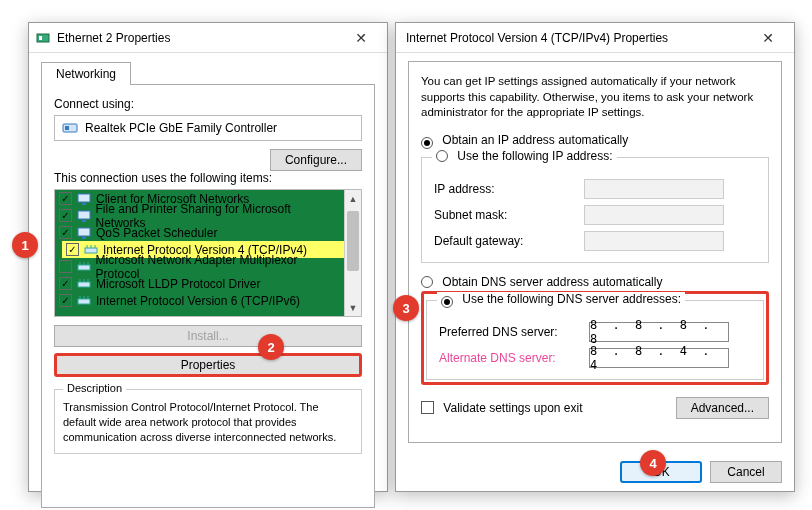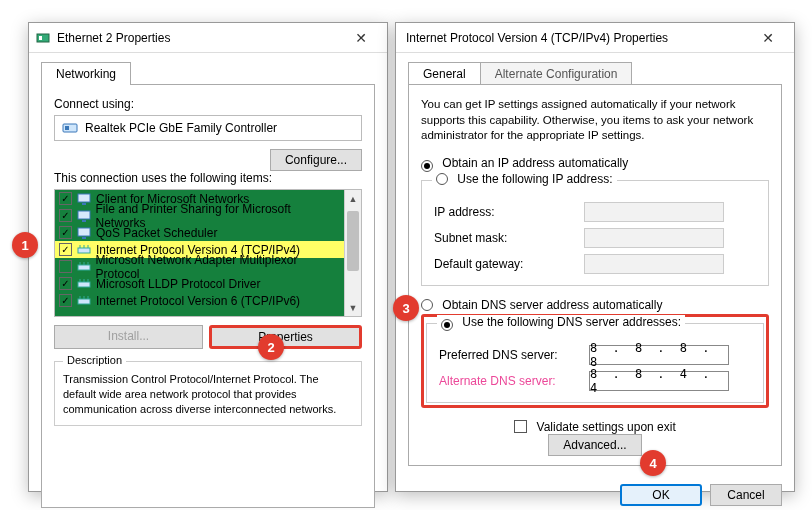--- a/index.html
+++ b/index.html
@@ -64,21 +64,21 @@
     font-size: 12px;
     cursor: pointer;
     min-width: 72px;
     text-align:center;
   }
   .btn.primary { border: 2px solid #0078d7; background:#e5f1fb; }
   .btn:disabled, .btn.disabled { color:#a0a0a0; cursor:default;}
   .listwrap { border:1px solid #bbb; background:#15803d; height:128px; position:relative; margin-top:4px; display:flex;}
   .listinner { flex:1; overflow:hidden; }
   .listrow { display:flex; align-items:center; height:17px; padding:0 4px; gap:4px;}
-  .listrow.hl { background:#ffff66; }
+  .listrow.hl { background:#ffff66;margin-left:7px; }
   .chk { width:13px;height:13px;border:1px solid #666;display:inline-flex;align-items:center;justify-content:center;font-size:10px;line-height:10px;}
   .chk.checked::after { content:"✓"; font-size:10px; color:#000;}
   .item-icon { width:16px;height:16px;display:flex;align-items:center;justify-content:center;}
   .scroll { width:17px; background:#f0f0f0; border-left:1px solid #ccc; display:flex;flex-direction:column;}
   .scroll .arrow { height:17px; display:flex;align-items:center;justify-content:center;font-size:9px;color:#555;cursor:pointer;}
   .scroll .track { flex:1; position:relative;}
   .scroll .thumb { position:absolute; left:2px; right:2px; top:4px; height:60px; background:#c0c0c0; border-radius:2px;}
   .btnrow { display:flex; gap:6px; margin-top:8px; justify-content:space-between;}
   .btnrow .btn { flex:1; }
   .groupbox { border:1px solid #ccc; position:relative; margin-top:12px; padding:10px 8px 8px 8px;}
@@ -225,21 +225,21 @@
           </div>
         <div class="scroll">
           <div class="arrow">▲</div>
           <div class="track">
               <div class="thumb"></div>
             </div>
           <div class="arrow">▼</div>
         </div>
       </div>
 
-      <div class="btnrow" style="position:relative;">
+      <div class="btnrow" style="position:relative;flex-direction:column;">
         <div class="btn disabled">Install...</div>
         <div class="btn redbox" style="padding:2px 14px;">Properties</div>
       </div>
 
       <div class="groupbox">
         <div class="group-title">Description</div>
         <div style="font-size:11px;line-height:1.35;">Transmission Control Protocol/Internet Protocol. The default wide area network protocol that provides communication across diverse interconnected networks.</div>
       </div>
     </div>
   </div>
@@ -248,24 +248,20 @@
     <div class="btn">Cancel</div>
   </div>
 </div>
 
 <div class="win" style="left:395px; top:22px; width:400px; height:470px;">
   <div class="titlebar">
     <span class="title" style="margin-left:4px;">Internet Protocol Version 4 (TCP/IPv4) Properties</span>
     <span class="close">✕</span>
   </div>
   <div class="dlg-body">
-    <div class="tabstrip">
-      <div class="tab">General</div>
-      <div class="tab inactive">Alternate Configuration</div>
-    </div>
     <div class="tabpage" style="height:382px; position:relative;">
       <div style="font-size:11.5px; line-height:1.35;">You can get IP settings assigned automatically if your network supports this capability. Otherwise, you items to ask your network administrator for the appropriate IP settings.</div>
 
       <div style="margin-top:10px;">
         <div class="opt" style="padding:2px 0;">
           <span class="radio sel"></span>
           <span>Obtain an IP address automatically</span>
         </div>
         <div class="fieldset floating-label">
           <div class="fslabel">
@@ -303,21 +299,21 @@
                 <div class="ipbox">8 . 8 . 8 . 8</div>
               </div>
           <div class="fieldrow">
                 <div class="flabel" style="color:#ec4899;">Alternate DNS server:</div>
                 <div class="ipbox">8 . 8 . 4 . 4</div>
               </div>
         </div>
         </div>
       </div>
 
-      <div style="display:flex;align-items:center;justify-content:space-between;margin-top:12px;flex-direction:column;">
+      <div style="display:flex;align-items:center;justify-content:space-between;margin-top:12px;">
         <div>
           <span class="smallcheck"></span>
           <span>Validate settings upon exit</span>
         </div>
         <div class="btn">Advanced...</div>
       </div>
     </div>
   </div>
   <div class="dlg-footer" style="position:relative;">
     <div class="btn primary redbox" style="min-width:82px;padding:2px 12px;">OK</div>

